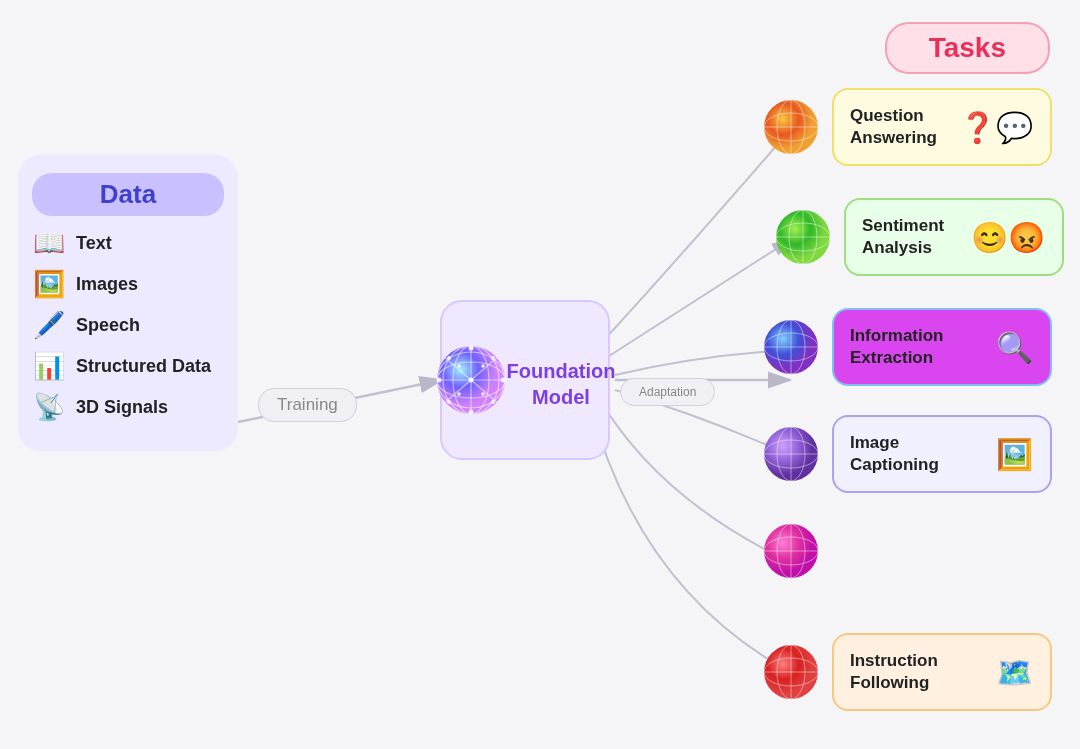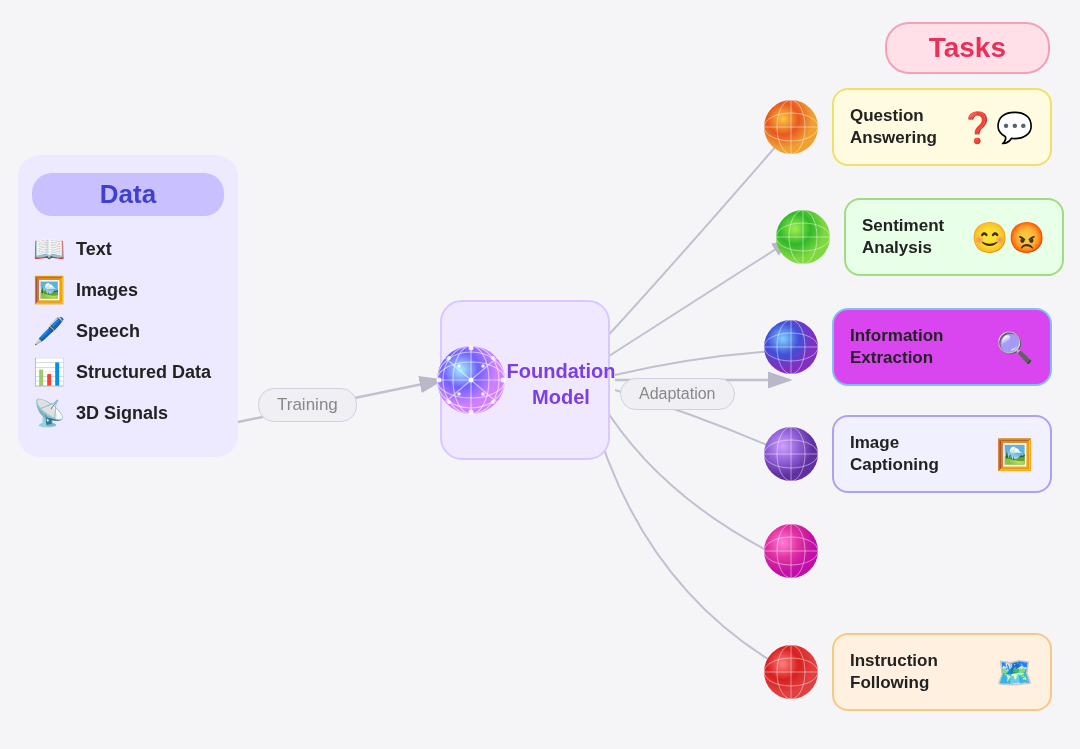--- a/index.html
+++ b/index.html
@@ -34,21 +34,21 @@
       width: 220px;
       background: #edeaff;
       border-radius: 22px;
       padding: 18px 14px 18px 14px;
     }
     .data-title-box {
       background: #c8c0ff;
       border-radius: 20px;
       text-align: center;
       padding: 6px 0;
-      margin-bottom: 18px;
+      margin-bottom: 12px;
     }
     .data-title-box span {
       font-size: 26px;
       font-weight: 700;
       color: #4040cc;
     }
     .data-item {
       display: flex;
       align-items: center;
       margin-bottom: 10px;
@@ -98,21 +98,21 @@
       text-align: center;
       line-height: 1.3;
       margin-top: 8px;
     }
 
     
     .adaptation-label {
       position: absolute;
       top: 378px;
       left: 620px;
-      font-size: 16px;
+      font-size: 12px;
       color: #888;
       background: #f0f0f4;
       border-radius: 16px;
       padding: 6px 18px;
       border: 1.5px solid #d0d0e0;
     }
 
     
     .task-card {
       position: absolute;

